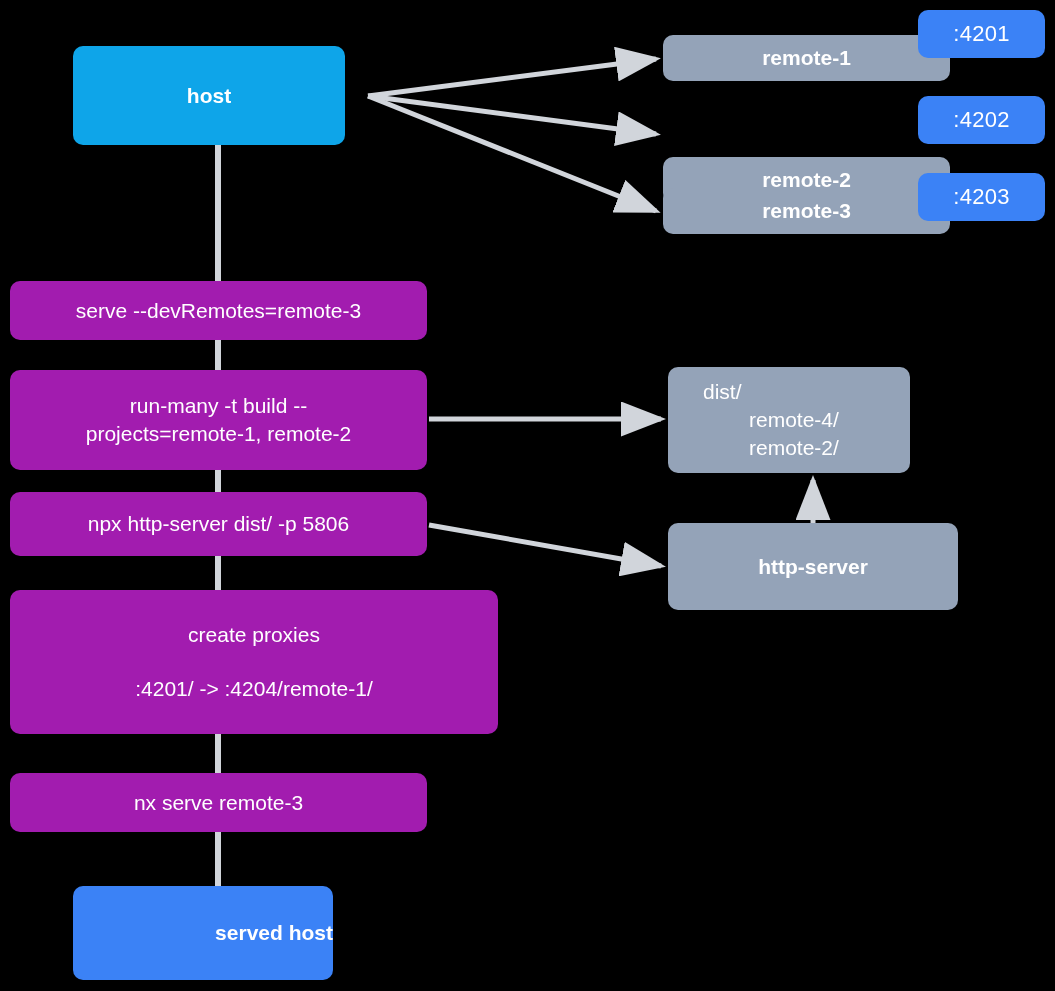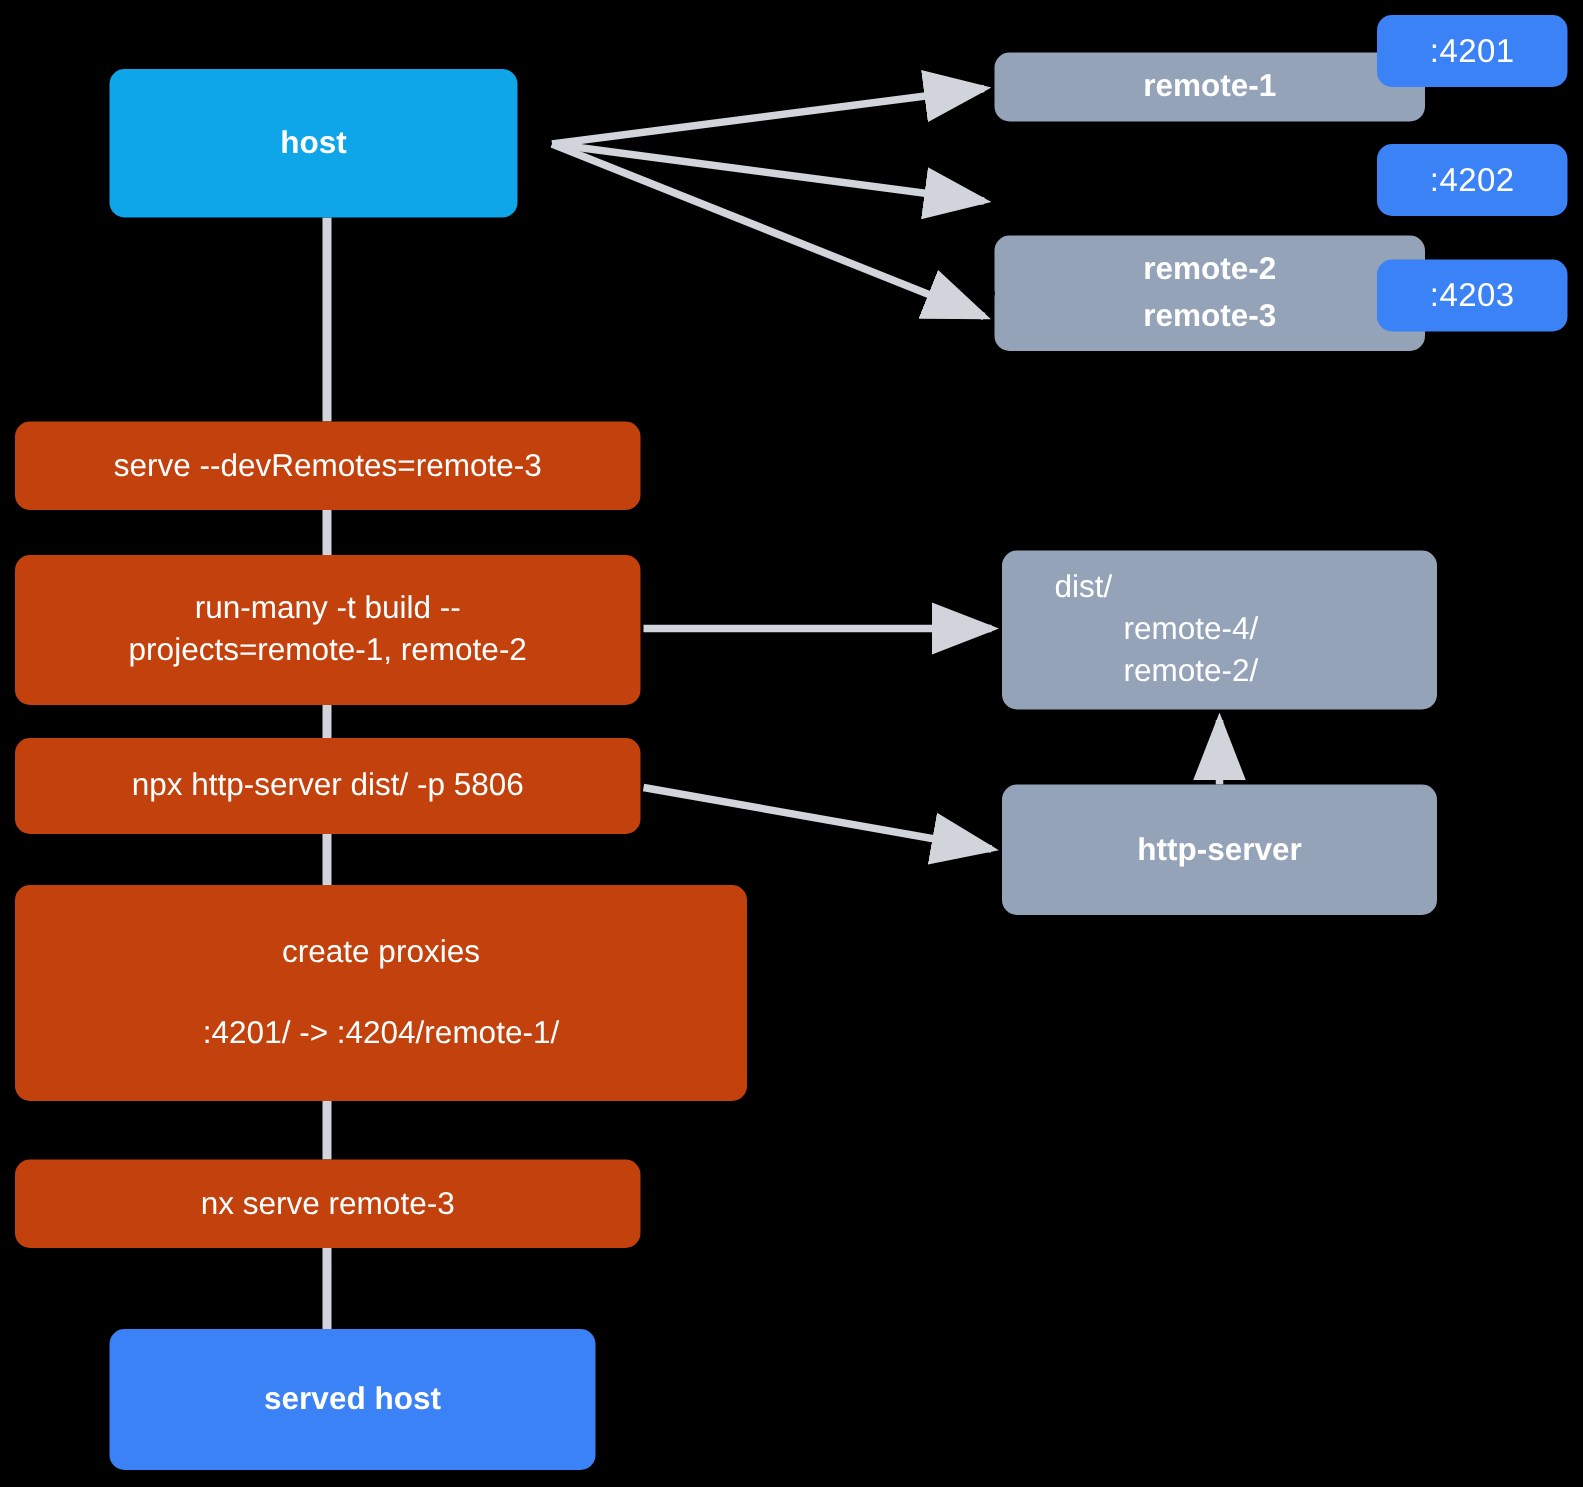--- a/index.html
+++ b/index.html
@@ -57,21 +57,21 @@
   .node-gray {
     background: #94a3b8;
     font-size: 21px;
   }
   .node-gray-bold {
     background: #94a3b8;
     font-weight: bold;
     font-size: 21px;
   }
   .node-cmd {
-    background: #c2410c;
+    background: #a21caf;
     font-size: 21px;
     font-weight: normal;
   }
   .badge {
     position: absolute;
     box-sizing: border-box;
     background: #3b82f6;
     color: #ffffff;
     border-radius: 10px;
     font-size: 22px;
@@ -173,25 +173,25 @@
   <div class="node node-cmd" style="left:10px; top:590px; width:488px; height:144px;">
     <span class="cmd-line">create proxies</span>
     <span class="proxy-gap"></span>
     <span class="cmd-line">:4201/ -&gt; :4204/remote-1/</span>
   </div>
 
   <div class="node node-cmd" style="left:10px; top:773px; width:417px; height:59px;">
     <span class="cmd-line">nx serve remote-3</span>
   </div>
 
-  <div class="node node-served" style="left:73px; top:886px; width:324px; height:94px;">
+  <div class="node node-served" style="left:73px; top:886px; width:260px; height:94px;align-items:flex-end;">
     <span>served host</span>
   </div>
 
-  <div class="node node-gray dist-text" style="left:668px; top:367px; width:290px; height:106px;padding-left:35px;">
+  <div class="node node-gray dist-text" style="left:668px; top:367px; width:242px; height:106px;padding-left:35px;">
     <span class="dist-line">dist/</span>
     <span class="dist-line indent">remote-4/</span>
     <span class="dist-line indent">remote-2/</span>
   </div>
 
   <div class="node node-gray-bold" style="left:668px; top:523px; width:290px; height:87px;">
     <span>http-server</span>
   </div>
 
 </div>

